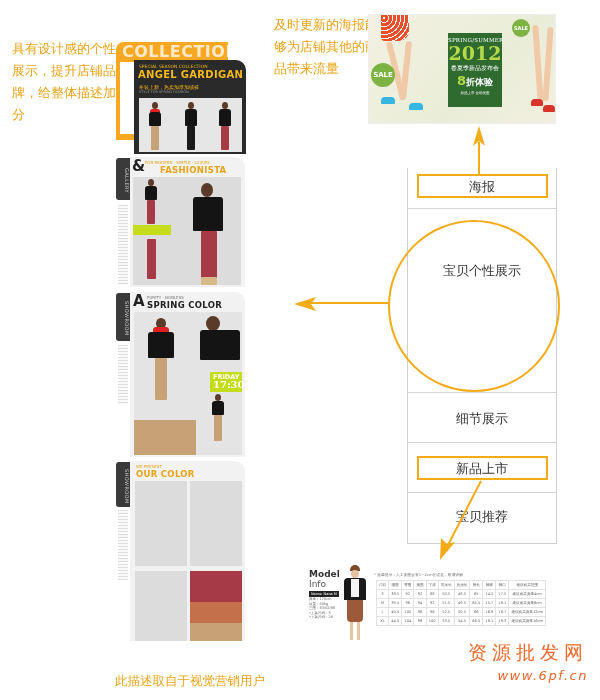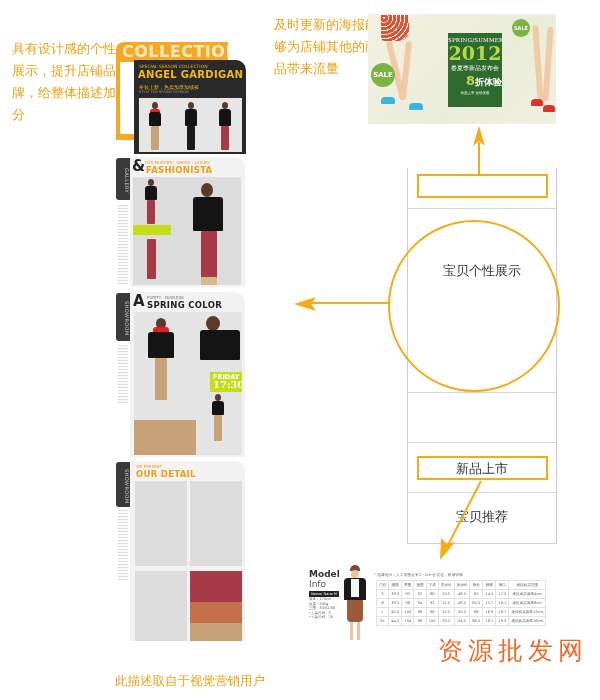--- a/index.html
+++ b/index.html
@@ -9,21 +9,21 @@
   .note-left { left: 12px; top: 38px; width: 104px; }
   .note-top { left: 274px; top: 14px; width: 104px; }
   .note-bottom { left: 115px; top: 670px; width: 170px; font-size: 12.5px; }
 
   
   .banner { left: 368px; top: 14px; width: 188px; height: 110px; background: linear-gradient(135deg,#f4f1e2 0%,#e9edd8 60%,#f2efe0 100%); border: 1px solid #eee; overflow: hidden; }
   .banner .center-box { position: absolute; left: 79px; top: 18px; width: 54px; height: 74px; background: #2f6a2f; color: #fff; text-align: center; }
   .banner .ss { font-size: 5.5px; font-family: "DejaVu Serif", serif; margin-top: 4px; letter-spacing: .2px; }
   .banner .year { font-size: 19px; font-family: "DejaVu Serif", serif; color: #b6d94a; line-height: 20px; font-weight: bold; }
   .banner .sub { font-size: 6px; margin-top: 1px; }
-  .banner .disc { font-size: 13px; color: #b6d94a; font-weight: bold; line-height: 16px; text-align: right; }
+  .banner .disc { font-size: 13px; color: #b6d94a; font-weight: bold; line-height: 16px; }
   .banner .disc small { font-size: 9px; color: #fff; }
   .sale { position: absolute; background: #7cb342; color: #fff; font-weight: bold; border-radius: 50%; text-align: center; }
   .leg { position: absolute; width: 6px; background: #f0c9a7; border-radius: 3px; }
   .shoe-blue { position: absolute; width: 14px; height: 7px; background: #36b6e0; border-radius: 4px 4px 1px 1px; }
   .shoe-red { position: absolute; width: 12px; height: 7px; background: #d9342b; border-radius: 4px 4px 1px 1px; }
   .dress { position: absolute; background: repeating-radial-gradient(circle at 3px 3px,#fff 0 1px,#e8502d 1px 4px); }
   .collection-bg { left: 116px; top: 42px; width: 112px; height: 98px; background: #f7a823; border-radius: 8px 0 0 0; }
   .collection-bg .ct { color: #fff; font-weight: bold; font-size: 16px; padding-left: 6px; letter-spacing: .5px; opacity: .75; }
   .collection-inner { left: 120px; top: 62px; width: 14px; height: 72px; background: #fff; }
   .angel { left: 134px; top: 60px; width: 112px; height: 94px; background: #2a2a2a; border-radius: 0 10px 0 0; }
@@ -65,21 +65,21 @@
   .model-info .t1 { font-size: 9px; font-weight: bold; color: #333; line-height: 9px; }
   .model-info .t2 { font-size: 9px; color: #555; line-height: 10px; }
   .model-info .tag { background: #222; color: #fff; font-size: 3.5px; padding: 1px 2px; margin-top: 2px; width: 30px; }
   .model-info .spec { font-size: 3.5px; color: #666; line-height: 4.5px; }
   .model-fig { left: 340px; top: 565px; width: 30px; height: 78px; }
   .size-note { left: 374px; top: 572px; font-size: 3.8px; color: #777; }
   table.size { position: absolute; left: 376px; top: 580px; border-collapse: collapse; font-size: 3.6px; color: #666; }
   table.size td { border: 1px solid #e2e2e2; padding: 1px 2px; text-align: center; height: 9px; }
 
   .watermark { right: 12px; top: 642px; text-align: right; color: #ef6a2a; }
-  .watermark .w1 { font-size: 25px; letter-spacing: 5px; line-height: 22px; font-family: Liberation Mono, monospace; }
+  .watermark .w1 { font-size: 19px; letter-spacing: 5px; line-height: 22px; font-family: Liberation Serif, serif; }
   .watermark .w2 { font-size: 13px; letter-spacing: 1.5px; font-style: italic; color: #e8642a; margin-top: 4px; }
 
   svg.arrows { position: absolute; left: 0; top: 0; }
 </style>
 </head>
 <body>
 
 <div class="abs note note-left">具有设计感的个性展示，提升店铺品牌，给整体描述加分</div>
 <div class="abs note note-top">及时更新的海报能够为店铺其他的商品带来流量</div>
 <div class="abs note note-bottom">此描述取自于视觉营销用户</div>
@@ -132,21 +132,21 @@
       <div class="pants wine" style="left:2px;top:24px;width:8px;height:24px;"></div>
     </div>
   </div>
 </div>
 
 <div class="side-tab" style="top:158px;height:42px;">GALLERY</div>
 <div class="side-lines" style="top:205px;height:80px;"></div>
 <div class="panel" style="top:157px;height:130px;">
   <div class="hdr-big" style="left:2px;top:0;font-size:15px;">&amp;</div>
   <div class="hdr-small" style="left:15px;top:3px;">FOR MODERN · SIMPLE · LUXURY</div>
-  <div class="hdr-title" style="left:16px;top:8px;">FASHIONISTA</div>
+  <div class="hdr-title" style="left:30px;top:8px;">FASHIONISTA</div>
   <div class="photo" style="left:3px;top:20px;width:108px;height:108px;">
     <div class="figure" style="left:12px;top:2px;">
       <div class="head" style="left:3px;top:0;width:6px;height:7px;"></div>
       <div class="top" style="left:0;top:7px;width:12px;height:14px;"></div>
       <div class="pants wine" style="left:2px;top:21px;width:8px;height:24px;"></div>
     </div>
     <div class="lime" style="left:0;top:48px;width:38px;height:10px;font-size:3px;padding:3px 2px;"></div>
     <div class="figure" style="left:14px;top:62px;">
       <div class="pants wine" style="left:0;top:0;width:9px;height:40px;"></div>
     </div>
@@ -186,33 +186,35 @@
       <div class="pants camel" style="left:2px;top:21px;width:8px;height:26px;"></div>
     </div>
     <div class="camel" style="position:absolute;left:0;top:108px;width:62px;height:35px;"></div>
   </div>
 </div>
 
 <div class="side-tab" style="top:462px;height:45px;">SHOWROOM</div>
 <div class="side-lines" style="top:510px;height:70px;"></div>
 <div class="panel" style="top:461px;height:180px;">
   <div class="hdr-small" style="left:6px;top:3px;">WE PRESENT</div>
-  <div class="hdr-title" style="left:6px;top:8px;">OUR DETAIL</div>
+  <div class="hdr-title" style="left:6px;top:8px;">OUR COLOR</div>
   <div class="photo wine" style="left:5px;top:20px;width:52px;height:85px;"></div>
   <div class="photo wine" style="left:60px;top:20px;width:52px;height:85px;"></div>
   <div class="photo wine" style="left:5px;top:110px;width:52px;height:70px;"></div>
   <div class="photo" style="left:60px;top:110px;width:52px;height:70px;background:linear-gradient(to bottom,#a63b47 0 45%,#c4704a 45% 75%,#c8a277 75%);"></div>
 </div>
 
 <div class="abs flow">
   <div class="divider" style="top:40px;"></div>
   <div class="divider" style="top:224px;"></div>
   <div class="divider" style="top:274px;"></div>
   <div class="divider" style="top:324px;"></div>
+  <div class="item" style="top:10px;">海报</div>
   <div class="item" style="top:94px;">宝贝个性展示</div>
+  <div class="item" style="top:242px;">细节展示</div>
   <div class="item" style="top:292px;">新品上市</div>
   <div class="item" style="top:340px;">宝贝推荐</div>
 </div>
 <div class="hl-box" style="left:417px;top:174px;width:131px;height:24px;"></div>
 <div class="circle"></div>
 <div class="hl-box" style="left:417px;top:456px;width:131px;height:24px;"></div>
 
 <svg class="arrows" width="600" height="700">
   <line x1="479" y1="174" x2="479" y2="142" stroke="#f3ab17" stroke-width="2"></line>
   <polygon points="479,126 473,146 479,141 485,146" fill="#f3ab17"></polygon>
@@ -307,13 +309,14 @@
     <td>66.5</td>
     <td>18.1</td>
     <td>19.3</td>
     <td>建议购买身高16cm</td>
   </tr>
 </tbody>
   </table>
 
 <div class="abs watermark">
   <div class="w1">资源批发网</div>
+  <div class="w2">www.6pf.cn</div>
 </div>
 
 </body></html>

